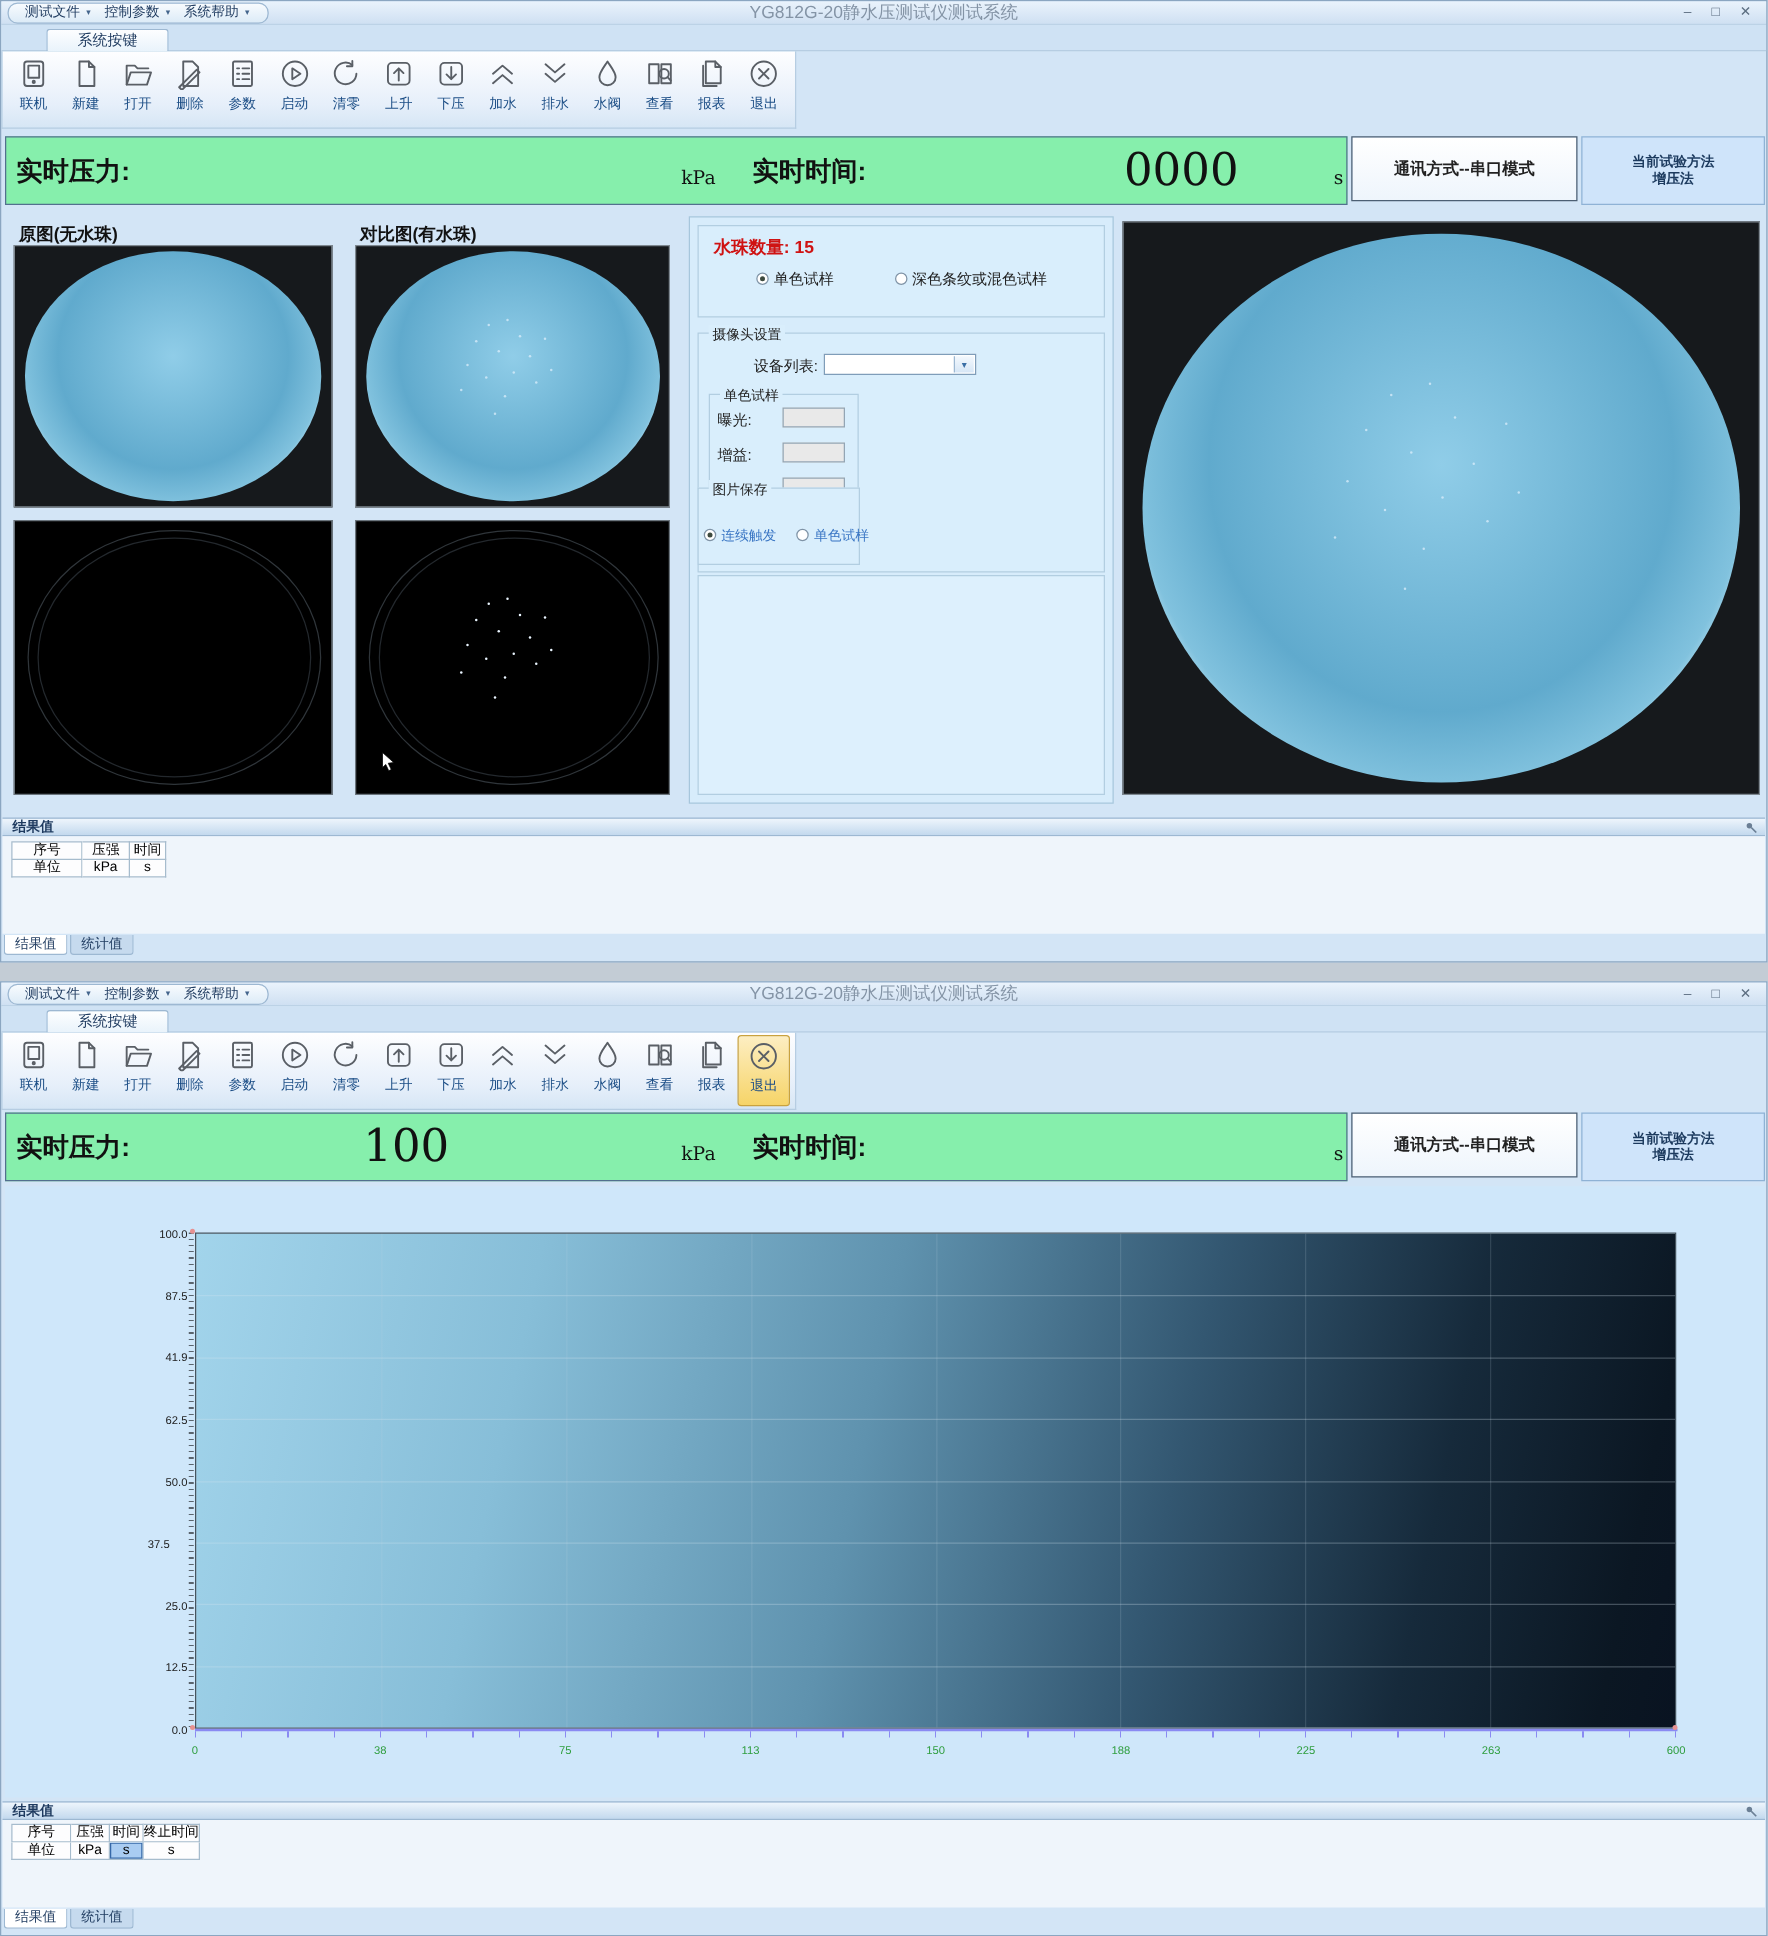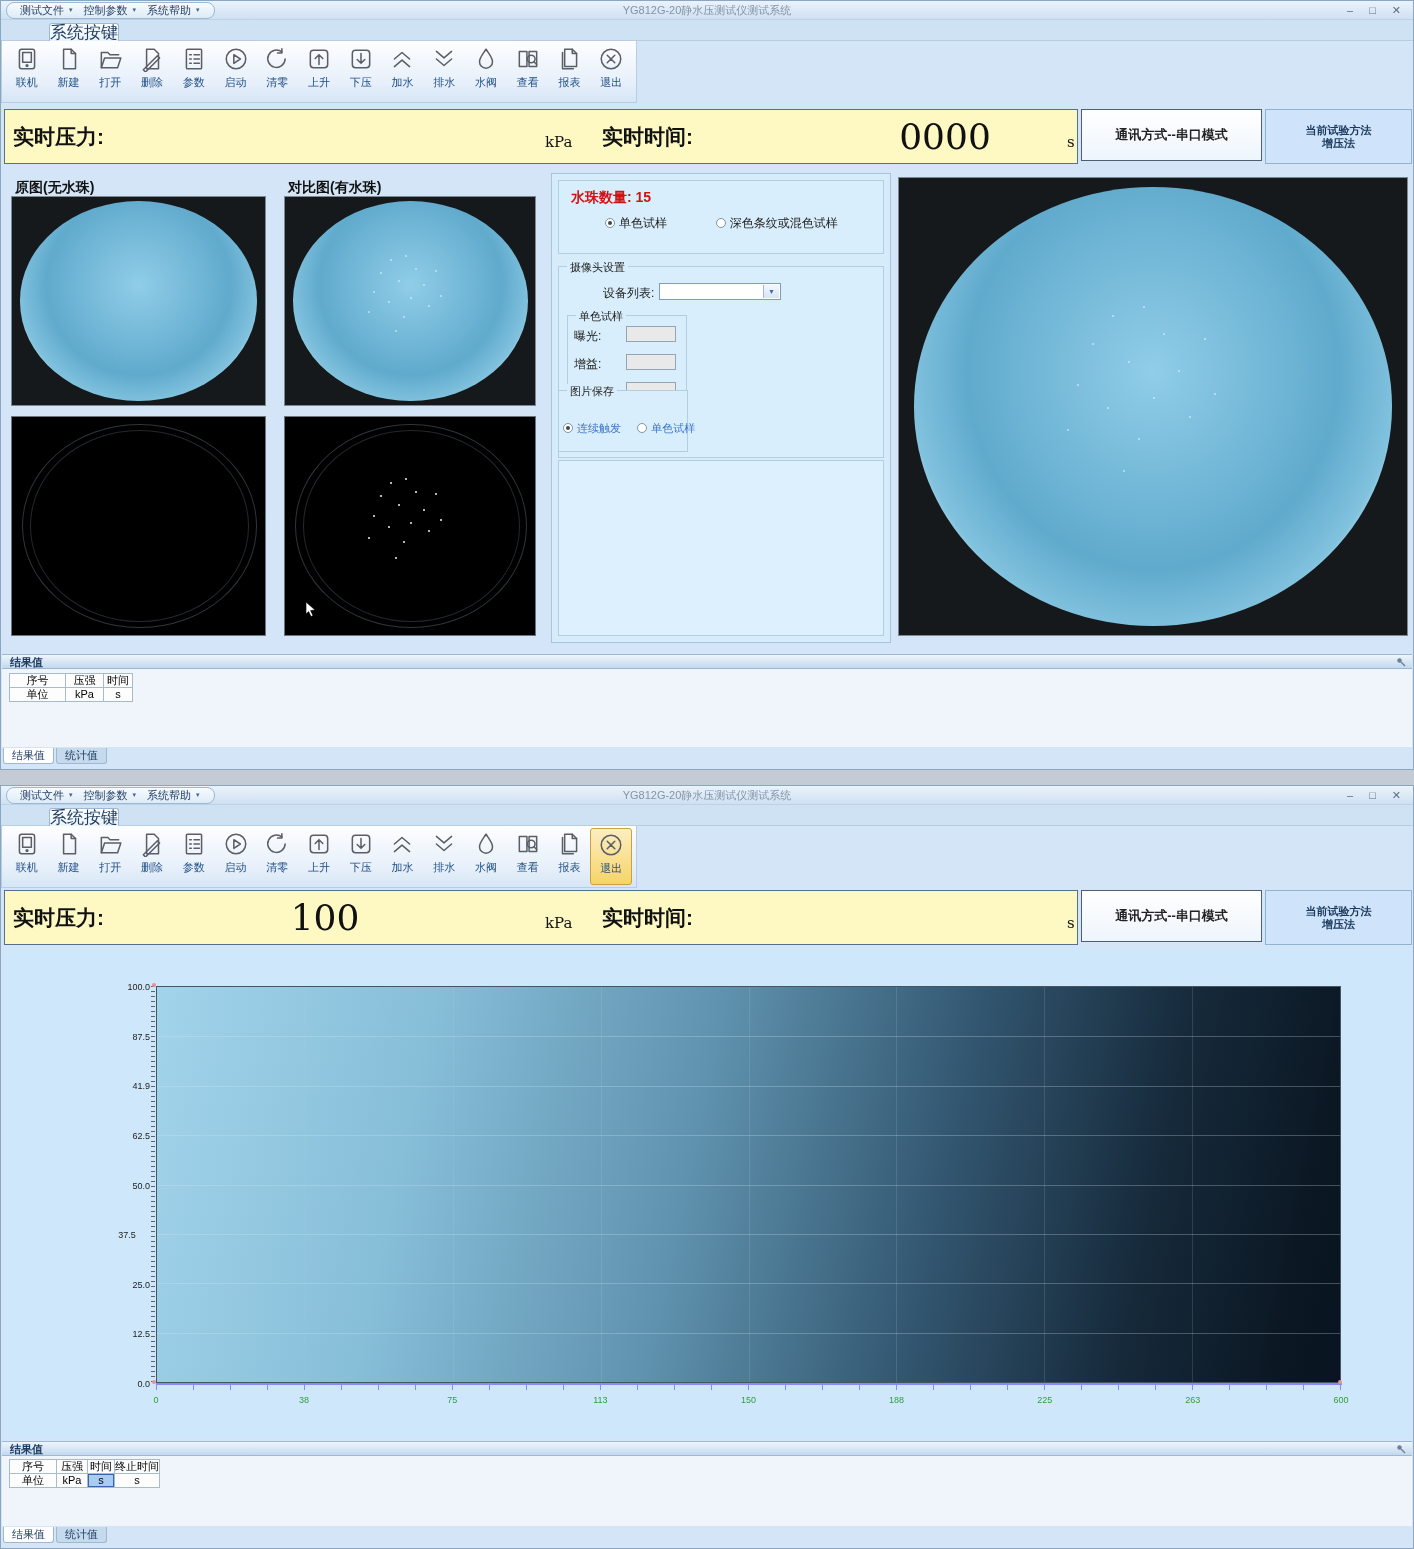--- a/index.html
+++ b/index.html
@@ -6,35 +6,35 @@
   body{position:relative;width:1414px;height:1549px;background:#c3ccd5;font-family:"Liberation Sans",sans-serif;overflow:hidden}
   .window{position:absolute;left:0;width:1414px;background:#d3e5f6;border:1px solid #8ba6c1;box-sizing:border-box;overflow:hidden}
   #win1{top:0;height:770px}
   #win2{top:785px;height:764px}
 
   
   .titlebar{height:18px;background:linear-gradient(#eaf3fc,#cfe0f2);display:flex;align-items:center;position:relative;border-bottom:1px solid #bcd2e6}
   .menubar{display:flex;align-items:center;margin-left:5px;padding:0 8px;height:15px;border:1px solid #9db8d2;border-radius:8px;background:linear-gradient(#f8fbfe,#dcebf7);z-index:2}
   .menu-item{font-size:11px;color:#1e3a5f;padding:0 5px;line-height:15px;white-space:nowrap}
   .menu-caret{font-size:7px;color:#43658c;margin:0 6px 0 0}
-  .win-title{position:absolute;left:0;right:0;text-align:center;font-size:11px;color:#8494a6}
+  .win-title{position:absolute;left:0;right:0;text-align:center;font-size:14px;color:#8494a6}
   .wincontrols{margin-left:auto;display:flex;gap:16px;margin-right:12px;z-index:2}
   .wc{font-size:11px;color:#5d6f82;line-height:16px}
 
   
   .tabrow{height:20px;background:#cfe2f4;position:relative;border-bottom:1px solid #b6cde2}
-  .ribbon-tab{position:absolute;left:48px;top:3px;height:17px;padding:0 0;background:linear-gradient(#fdfeff,#e9f3fb);border:1px solid #9db8d2;border-bottom:none;border-radius:3px 3px 0 0;font-size:17px;color:#1e3a5f;line-height:17px}
+  .ribbon-tab{position:absolute;left:36px;top:3px;height:17px;padding:0 24px;background:linear-gradient(#fdfeff,#e9f3fb);border:1px solid #9db8d2;border-bottom:none;border-radius:3px 3px 0 0;font-size:12px;color:#1e3a5f;line-height:17px}
   .toolbar{height:62px;width:636px;background:linear-gradient(#fefeff,#e6effa 70%,#d6e6f5);border:1px solid #b6cde2;border-top:none;display:flex;align-items:flex-start;padding:2px 4px;box-sizing:border-box}
   .tbtn{width:42px;height:57px;display:flex;flex-direction:column;align-items:center;padding-top:3px;box-sizing:border-box;border-radius:3px}
   .tbtn.hl{background:linear-gradient(#fdeec2,#f6d468);border:1px solid #c9a23e}
   .ticon svg{width:26px;height:26px;display:block;stroke:#5a5f66;fill:none;stroke-width:1.4;stroke-linejoin:round;stroke-linecap:round}
   .tlabel{font-size:11px;color:#1c4e86;margin-top:3px;white-space:nowrap}
 
   
-  .pressure-row{position:absolute;left:3px;top:108px;width:1074px;height:55px;background:#fef9c3;border:1px solid #53708e;box-sizing:border-box}
+  .pressure-row{position:absolute;left:3px;top:108px;width:1074px;height:55px;background:#86efac;border:1px solid #53708e;box-sizing:border-box}
   .pressure-row span{position:absolute;color:#111}
   .plabel{left:8px;top:13px;font-size:21px;font-weight:bold}
   .pvalue{left:170px;top:6px;width:300px;text-align:center;font:36px "DejaVu Serif",serif}
   .punit{left:540px;top:23px;font:15px "DejaVu Serif",serif}
   .tlabel2{left:597px;top:13px;font-size:21px;font-weight:bold}
   .tvalue{left:790px;top:6px;width:300px;text-align:center;font:36px "DejaVu Serif",serif}
   .tunit{left:1062px;top:23px;font:15px "DejaVu Serif",serif}
   .comm-btn{position:absolute;left:1080px;top:108px;width:181px;height:52px;background:linear-gradient(#ffffff,#eef5fc);border:1px solid #4c5f73;box-sizing:border-box;font-size:13px;font-weight:bold;color:#222;display:flex;align-items:center;justify-content:center}
   .method-box{position:absolute;left:1264px;top:108px;width:147px;height:55px;background:#cfe4fa;border:1px solid #8fb2d5;box-sizing:border-box;display:flex;flex-direction:column;align-items:center;justify-content:center;font-size:11px;font-weight:bold;color:#1c3a5e;line-height:13px}
 

